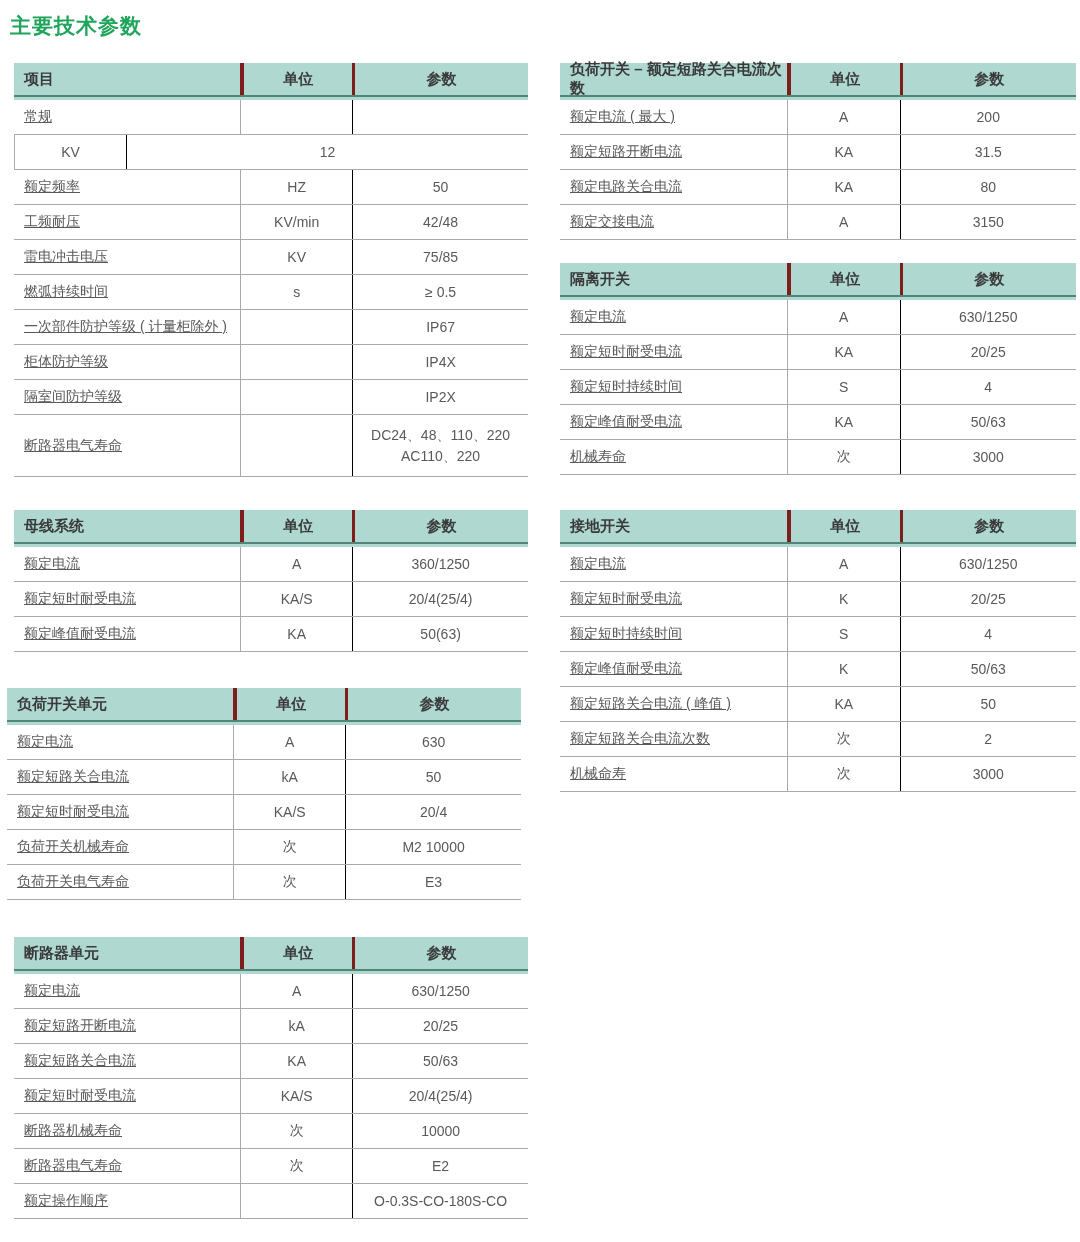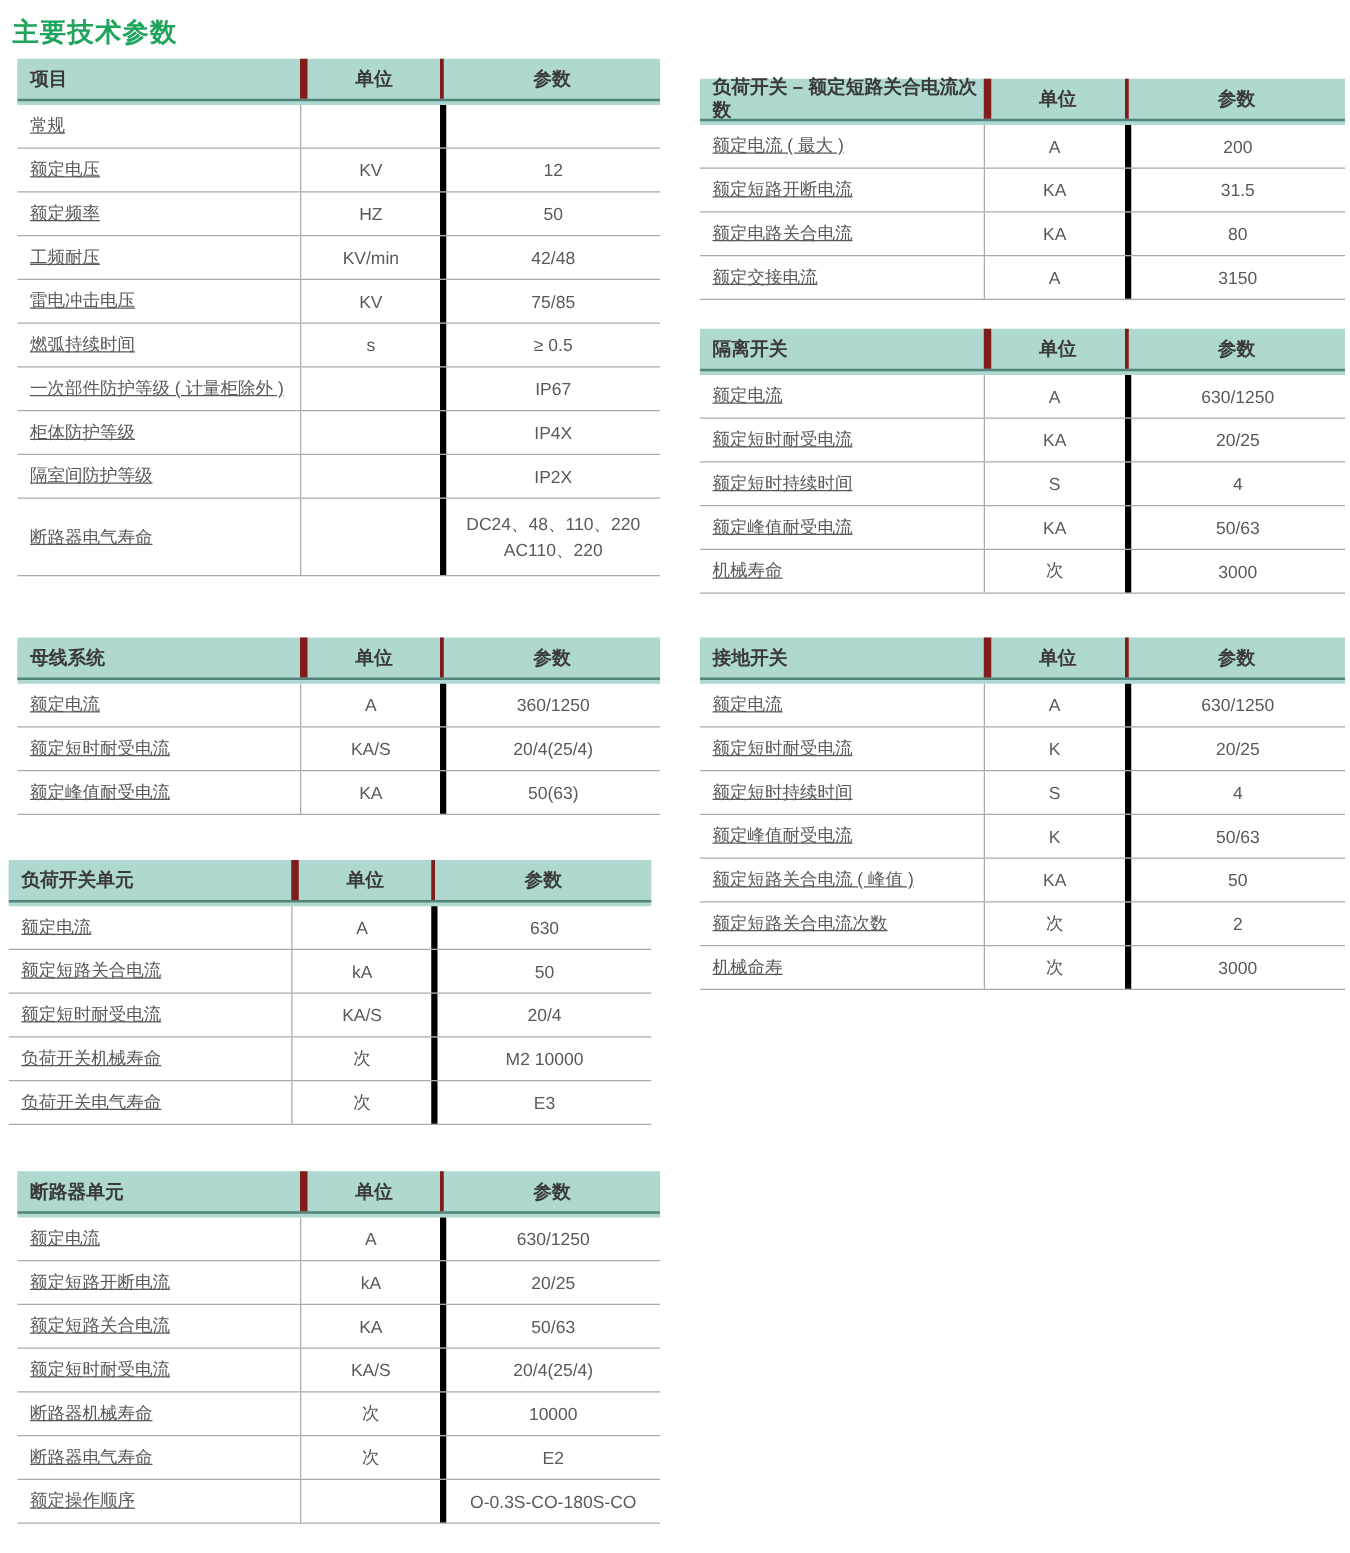--- a/index.html
+++ b/index.html
@@ -3,42 +3,42 @@
 <meta charset="utf-8">
 <style>
   html,body{margin:0;padding:0;background:#ffffff;}
   body{font-family:"Liberation Sans","DejaVu Sans",sans-serif;}
   .page{position:relative;width:1080px;height:1242px;background:#ffffff;overflow:hidden;}
 
   .page-title{position:absolute;left:10px;top:12px;margin:0;font-size:21px;font-weight:600;color:#1fa45c;letter-spacing:1px;}
 
   .spec-table{position:absolute;font-size:14px;color:#58595b;}
   
-  #t-main    {left:14px;  top:47px;  width:514px;}
+  #t-main    {left:14px;  top:63px;  width:514px;}
   #t-busbar  {left:14px;  top:510px; width:514px;}
   #t-lbs     {left:7px;  top:688px; width:514px;}
   #t-breaker {left:14px;  top:937px; width:514px;}
   
   #t-fuse    {left:560px; top:63px;  width:516px;}
   #t-isolator{left:560px; top:263px; width:516px;}
   #t-earth   {left:560px; top:510px; width:516px;}
 
   .thead{display:flex;align-items:stretch;height:32px;background:#afd8d0;border-bottom:2px solid #52857a;box-shadow:0 3px 0 #afd8d0;font-size:15px;font-weight:bold;color:#3a3a3a;}
   .thead .cell{display:flex;align-items:center;}
   .thead .cell.item{width:44%;padding-left:10px;box-sizing:border-box;}
-  .thead .cell.unit{width:21.8%;justify-content:center;border-left:6px solid #7f1d1d;box-sizing:border-box;}
+  .thead .cell.unit{width:21.8%;justify-content:center;border-left:4px solid #7f1d1d;box-sizing:border-box;}
   .thead .cell.value{flex:1;justify-content:center;border-left:3px solid #7f1d1d;box-sizing:border-box;}
 
   .tbody{margin-top:3px;}
   .trow{display:flex;align-items:stretch;height:35px;box-sizing:border-box;border-bottom:1px solid #a9a9a9;}
   .trow.tall{height:62px;}
   .trow .cell{display:flex;align-items:center;box-sizing:border-box;}
   .trow .cell.item{width:44%;padding-left:10px;white-space:nowrap;text-decoration:underline;}
   .trow .cell.unit{width:21.8%;justify-content:center;border-left:1px solid #a9a9a9;}
-  .trow .cell.value{flex:1;flex-direction:column;justify-content:center;align-items:center;border-left:5px solid #000000;text-align:center;line-height:1.45;}
+  .trow .cell.value{flex:1;flex-direction:column;justify-content:center;align-items:center;border-left:1px solid #000000;text-align:center;line-height:1.45;}
 </style>
 </head>
 <body>
 
 <div class="page">
 
   <h1 class="page-title">主要技术参数</h1>
 
   <section class="spec-table" id="t-main">
     <div class="thead">
@@ -46,21 +46,20 @@
       <div class="cell unit">单位</div>
       <div class="cell value">参数</div>
     </div>
     <div class="tbody">
         <div class="trow">
           <div class="cell item">常规</div>
           <div class="cell unit"></div>
           <div class="cell value"></div>
         </div>
         <div class="trow">
-          <div class="cell item">额定电压</div>
           <div class="cell unit">KV</div>
           <div class="cell value">12</div>
         </div>
         <div class="trow">
           <div class="cell item">额定频率</div>
           <div class="cell unit">HZ</div>
           <div class="cell value">50</div>
         </div>
         <div class="trow">
           <div class="cell item">工频耐压</div>

